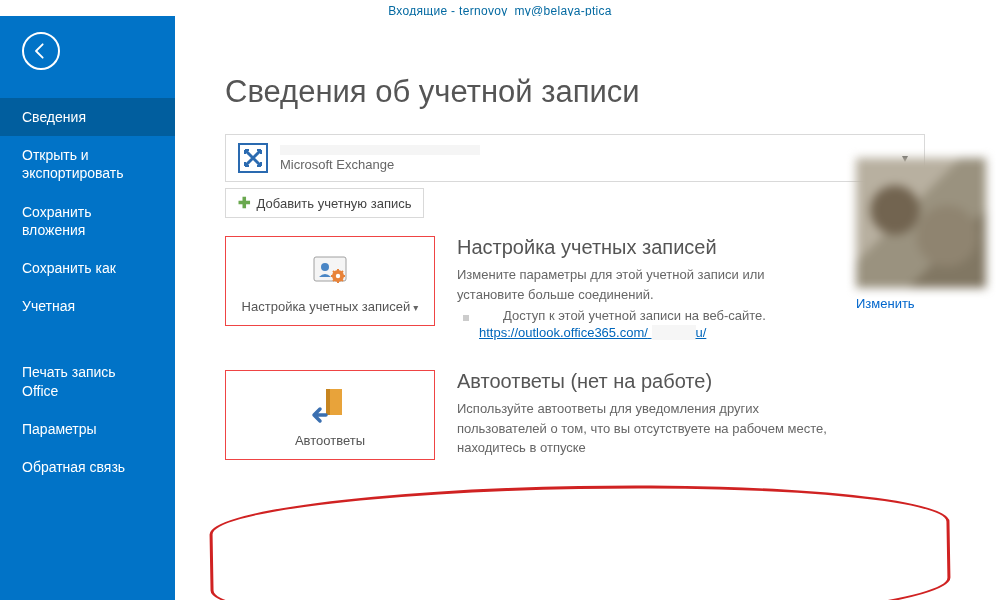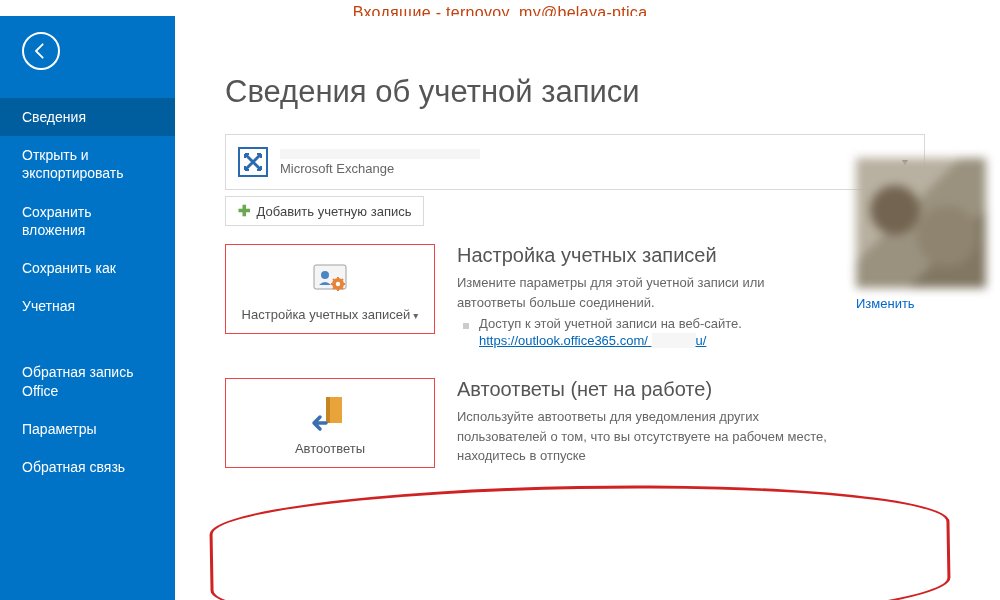--- a/index.html
+++ b/index.html
@@ -1,43 +1,43 @@
 <!DOCTYPE html>
 <html><head>
   <meta charset="utf-8">
   <style>
     * { margin: 0; padding: 0; box-sizing: border-box; font-family: "Segoe UI", Tahoma, sans-serif; }
     body { background: #fff; width: 1000px; height: 600px; overflow: hidden; position: relative; }
-    .topbar { position: absolute; top: 0; left: 0; right: 0; height: 20px; text-align: center; font-size: 16px; color: #c2410c; padding-top: 4px; letter-spacing: 0.3px; }
+    .topbar { position: absolute; top: 0; left: 0; right: 0; height: 20px; text-align: center; font-size: 12px; color: #0369a1; padding-top: 4px; letter-spacing: 0.3px; }
     .container { display: flex; height: 600px; padding-top: 16px; }
     .sidebar { width: 175px; background: #0173c7; color: #fff; padding-top: 16px; flex-shrink: 0; }
     .back-btn { width: 38px; height: 38px; border: 2px solid #fff; border-radius: 50%; margin-left: 22px; margin-bottom: 28px; display: flex; align-items: center; justify-content: center; cursor: pointer; }
     .back-btn svg { width: 20px; height: 20px; }
     .nav-item { padding: 10px 22px 10px 22px; font-size: 14px; cursor: pointer; line-height: 1.3; }
     .nav-item.selected { background: #015e9e; }
     .nav-spacer { height: 28px; }
     .content { flex: 1; background: #fff; padding: 58px 20px 0 50px; position: relative; }
     .page-title { font-size: 31px; font-weight: 300; color: #555; margin-bottom: 24px; }
-    .account-bar { display: flex; align-items: center; border: 1px solid #d9d9d9; background: #fff; width: 700px; height: 56px; padding: 4px 10px; margin-bottom: 6px; }
+    .account-bar { display: flex; align-items: center; border: 1px solid #d9d9d9; background: #fff; width: 700px; height: 48px; padding: 4px 10px; margin-bottom: 6px; }
     .account-icon { width: 34px; height: 34px; margin-right: 10px; display:flex; align-items:center; justify-content:center; }
     .account-text { flex: 1; }
     .account-text .masked { height: 10px; background: #f5f5f5; width: 200px; margin-bottom: 2px; }
     .account-text .svc { font-size: 13px; color: #666; }
     .chevron { color: #666; font-size: 12px; padding: 0 6px; }
     .addacct-btn { display: inline-flex; align-items: center; border: 1px solid #d9d9d9; background: #fff; padding: 5px 12px; font-size: 13px; color: #444; cursor: pointer; margin-bottom: 18px; }
     .addacct-btn .plus { color: #6aa84f; font-weight: bold; margin-right: 6px; font-size: 15px; }
     .section { display: flex; align-items: flex-start; margin-bottom: 30px; position: relative; }
     .tilebtn { width: 210px; border: 1px solid #ef4444; background: #fff; text-align: center; padding: 14px 10px 10px; cursor: pointer; flex-shrink: 0; }
     .tilebtn .tileicon { width: 40px; height: 40px; margin: 0 auto 8px; display:flex; align-items:center; justify-content:center; }
     .tilebtn .tilelabel { font-size: 13px; color: #555; line-height: 1.25; }
     .tilebtn .tilechev { font-size: 10px; color: #666; margin-left: 3px; }
     .section-text { margin-left: 22px; flex: 1; padding-right: 150px; }
     .section-text h2 { font-size: 20px; font-weight: 400; color: #555; margin-bottom: 6px; }
     .section-text p { font-size: 13px; color: #666; line-height: 1.5; margin-bottom: 4px; }
-    .bullet { display: flex; align-items: flex-start; font-size: 13px; color: #666; }
+    .bullet { display: flex; align-items: flex-start; font-size: 13px; color: #666; gap: 24px; }
     .bullet .sq { width: 6px; height: 6px; background: #ccc; margin: 7px 10px 0 6px; flex-shrink:0; }
     .bullet .bt { flex: 1; }
     .linkrow { font-size: 13px; color: #0066bb; margin-top: 2px; margin-left: 22px; text-decoration: underline; }
     .avatar-box { position: absolute; right: 14px; top: 142px; text-align: left; }
     .avatar { width: 130px; height: 130px; margin-bottom: 6px;
       background:
         radial-gradient(circle at 30% 40%, #726450 0 20%, transparent 21%),
         radial-gradient(circle at 70% 60%, #8f8470 0 25%, transparent 26%),
         linear-gradient(135deg, #b8b0a0 0 40%, #9a927f 40% 70%, #817763 70%);
       filter: blur(5px);
@@ -56,21 +56,21 @@
       <svg viewBox="0 0 24 24">
           <path d="M14 4 L6 12 L14 20" stroke="#fff" stroke-width="2.2" fill="none" stroke-linecap="round" stroke-linejoin="round"></path>
         </svg>
     </div>
     <div class="nav-item selected">Сведения</div>
     <div class="nav-item">Открыть и экспортировать</div>
     <div class="nav-item">Сохранить вложения</div>
     <div class="nav-item">Сохранить как</div>
     <div class="nav-item">Учетная</div>
     <div class="nav-spacer"></div>
-    <div class="nav-item">Обратная запись Office</div>
+    <div class="nav-item">Печать запись Office</div>
     <div class="nav-item">Параметры</div>
     <div class="nav-item">Обратная связь</div>
   </nav>
 
   <main class="content">
     <h1 class="page-title">Сведения об учетной записи</h1>
 
     <div class="account-bar">
       <div class="account-icon">
         <svg width="32" height="32" viewBox="0 0 32 32">
@@ -102,21 +102,21 @@
             <circle cx="28" cy="25" r="2.2" fill="#fff"></circle>
             <path d="M28 18 l0 2 M28 30 l0 2 M21 25 l2 0 M33 25 l2 0 M23 20 l1.4 1.4 M31.6 28.6 l1.4 1.4 M31.6 21.4 l1.4 -1.4 M23 30 l1.4 -1.4" stroke="#e8833a" stroke-width="2"></path>
           </svg>
         </div>
         <div class="tilelabel">
           <span>Настройка учетных записей</span><span class="tilechev">▾</span>
         </div>
       </div>
       <div class="section-text">
         <h2>Настройка учетных записей</h2>
-        <p>Измените параметры для этой учетной записи или автоответы больше соединений.</p>
+        <p>Измените параметры для этой учетной записи или установите больше соединений.</p>
         <div class="bullet">
           <div class="sq"></div>
           <div class="bt">Доступ к этой учетной записи на веб-сайте.</div>
         </div>
         <div class="linkrow">
           <span>https://outlook.office365.com/</span>
           <span style="color:#999; background:#f6f6f6; padding:0 22px;"> </span>
           <span style="color:#0066bb;">u/</span>
         </div>
       </div>

